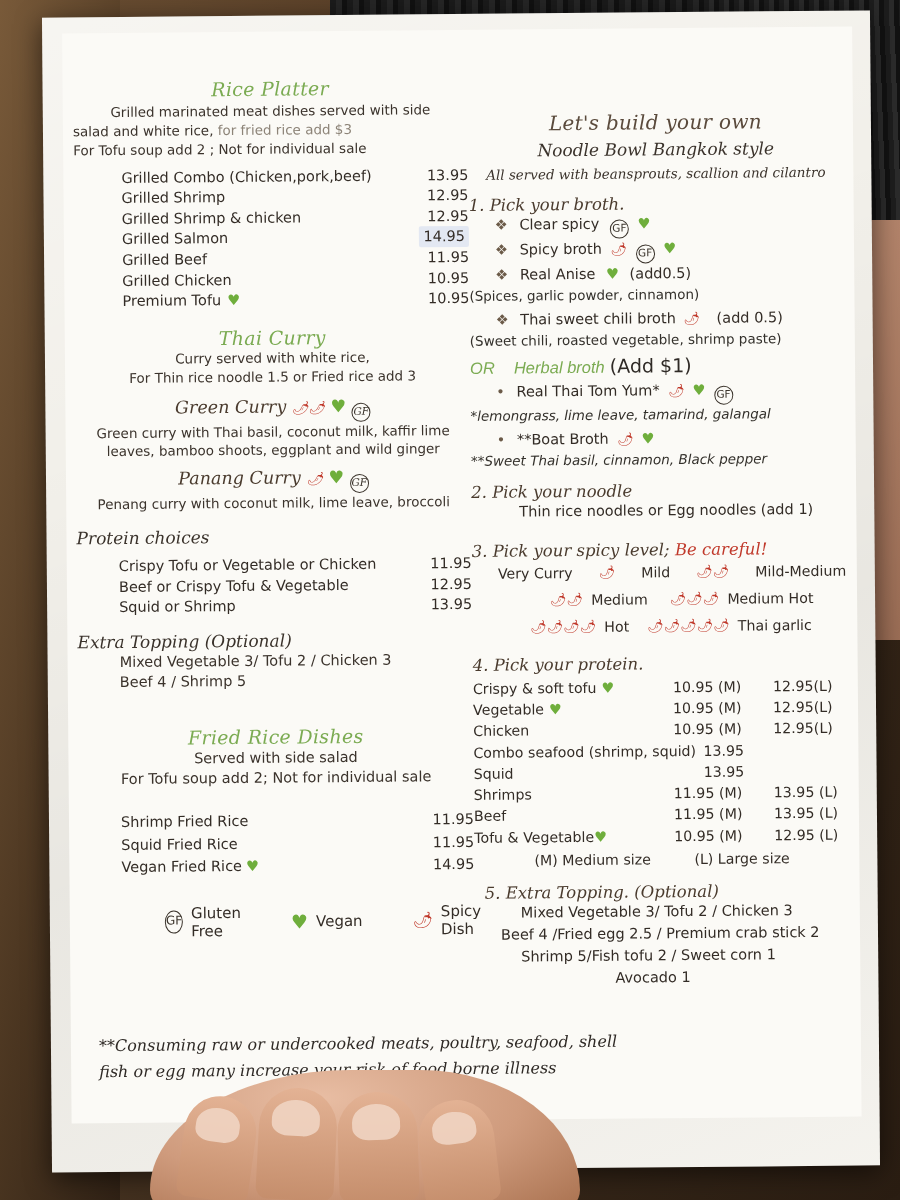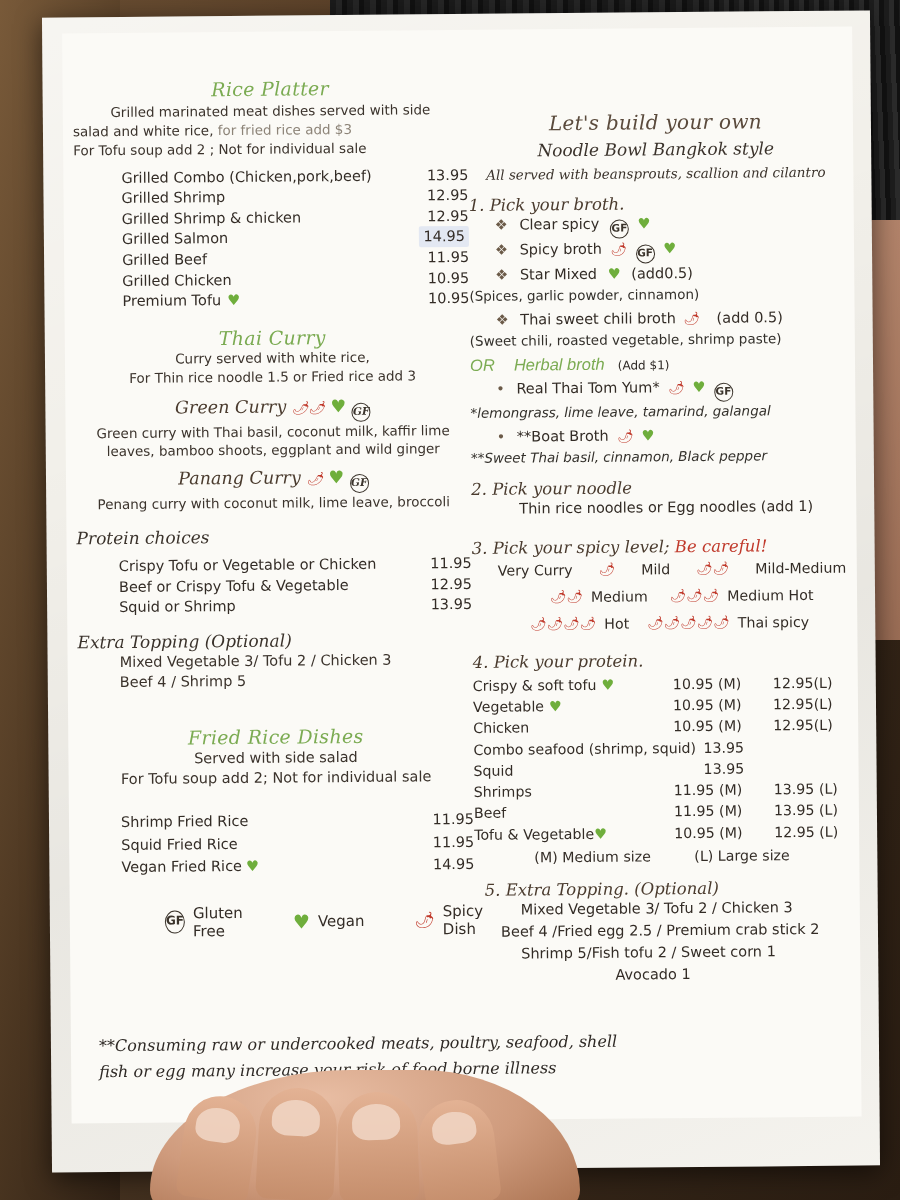--- a/index.html
+++ b/index.html
@@ -88,21 +88,21 @@
   }
   .curry-name{
     font-family:"DejaVu Serif", serif;font-style:italic;font-size:17.5px;
     color:#4a3b2e;text-align:center;
   }
   .chili{color:#c0392b;font-size:13px;}
   .veg{color:#6fae3c;font-weight:bold;}
   .gf{
     display:inline-block;border:1.6px solid #3b342c;border-radius:50%;
     width:17px;height:17px;line-height:14px;text-align:center;
-    font-size:10.5px;font-weight:bold;color:#3b342c;vertical-align:-3px;
+    font-size:10.5px;font-weight:normal;color:#3b342c;vertical-align:-3px;
   }
   .legend{
     display:flex;align-items:center;gap:8px;font-size:15px;margin-top:26px;
     padding-left:85px;color:#332c26;
   }
   .legend .g2{margin-left:42px;}
   .disclaimer{
     position:absolute;left:28px;top:1000px;width:520px;
     font-family:"DejaVu Serif", serif;font-style:italic;font-size:16px;
     color:#2f2a26;line-height:1.65;
@@ -293,37 +293,37 @@
         </div>
         <div class="bullet" style="padding-left:26px;">
           <span class="dia">❖</span>
           <span>Spicy  broth</span>
           <span class="chili" style="margin-left:4px">🌶</span>
           <span class="gf" style="margin-left:4px">GF</span>
           <span class="veg" style="margin-left:4px">♥</span>
         </div>
         <div class="bullet" style="padding-left:26px;">
           <span class="dia">❖</span>
-          <span>Star Mixed</span>
+          <span>Real Anise</span>
           <span class="veg" style="margin-left:6px">♥</span>
           <span style="margin-left:6px">(add0.5)</span>
         </div>
         <div class="paren">(Spices, garlic powder, cinnamon)</div>
         <div class="bullet" style="padding-left:26px;margin-top:4px;">
           <span class="dia">❖</span>
           <span>Thai sweet chili broth</span>
           <span class="chili" style="margin-left:3px">🌶</span>
           <span style="margin-left:12px">(add 0.5)</span>
         </div>
         <div class="paren">(Sweet chili, roasted vegetable, shrimp paste)</div>
 
         <div style="margin-top:6px;">
           <span class="herb">OR</span>
           <span class="herb" style="margin-left:14px">Herbal broth</span>
-          <span style="font-size:12px;margin-left:8px">(Add $1)</span>
+          <span style="font-size:19px;">(Add $1)</span>
         </div>
 
         <div class="bullet" style="padding-left:26px;margin-top:4px;">
           <span class="dia">•</span>
           <span>Real Thai Tom Yum*</span>
           <span class="chili" style="margin-left:4px">🌶</span>
           <span class="veg" style="margin-left:3px">♥</span>
           <span class="gf" style="margin-left:4px">GF</span>
         </div>
         <div class="paren italic">*lemongrass, lime leave, tamarind, galangal</div>
@@ -356,21 +356,21 @@
         <div class="spicy-line" style="padding-left:78px;gap:8px;">
           <span class="chili">🌶🌶</span>
           <span>Medium</span>
           <span class="chili" style="margin-left:14px">🌶🌶🌶</span>
           <span>Medium Hot</span>
         </div>
         <div class="spicy-line" style="padding-left:58px;gap:8px;">
           <span class="chili">🌶🌶🌶🌶</span>
           <span>Hot</span>
           <span class="chili" style="margin-left:10px">🌶🌶🌶🌶🌶</span>
-          <span>Thai spicy</span>
+          <span>Thai garlic</span>
         </div>
       </div>
 
       <div class="rsec" style="margin-top:14px;">
         <div class="rnum">4. Pick your protein.</div>
         <div style="margin-top:4px;">
           <div class="prow">
             <span class="pn"><span>Crispy &amp; soft tofu</span><span class="veg"> ♥</span></span>
             <span class="p1">10.95  (M)</span>
             <span class="p2">12.95(L)</span>

